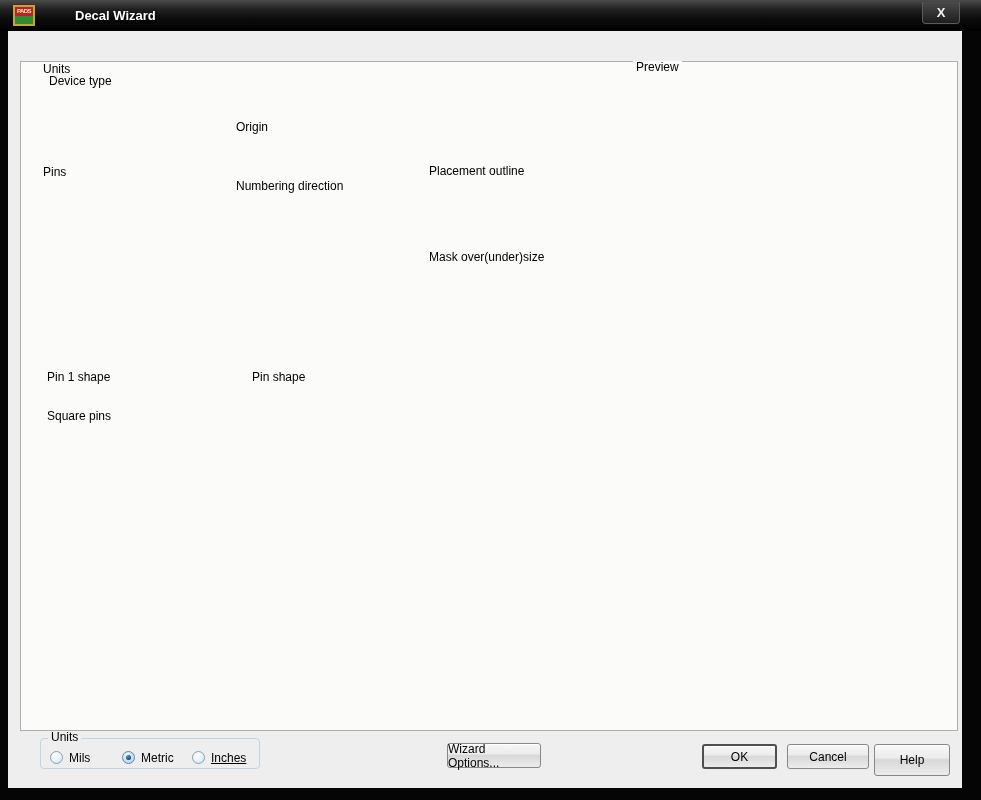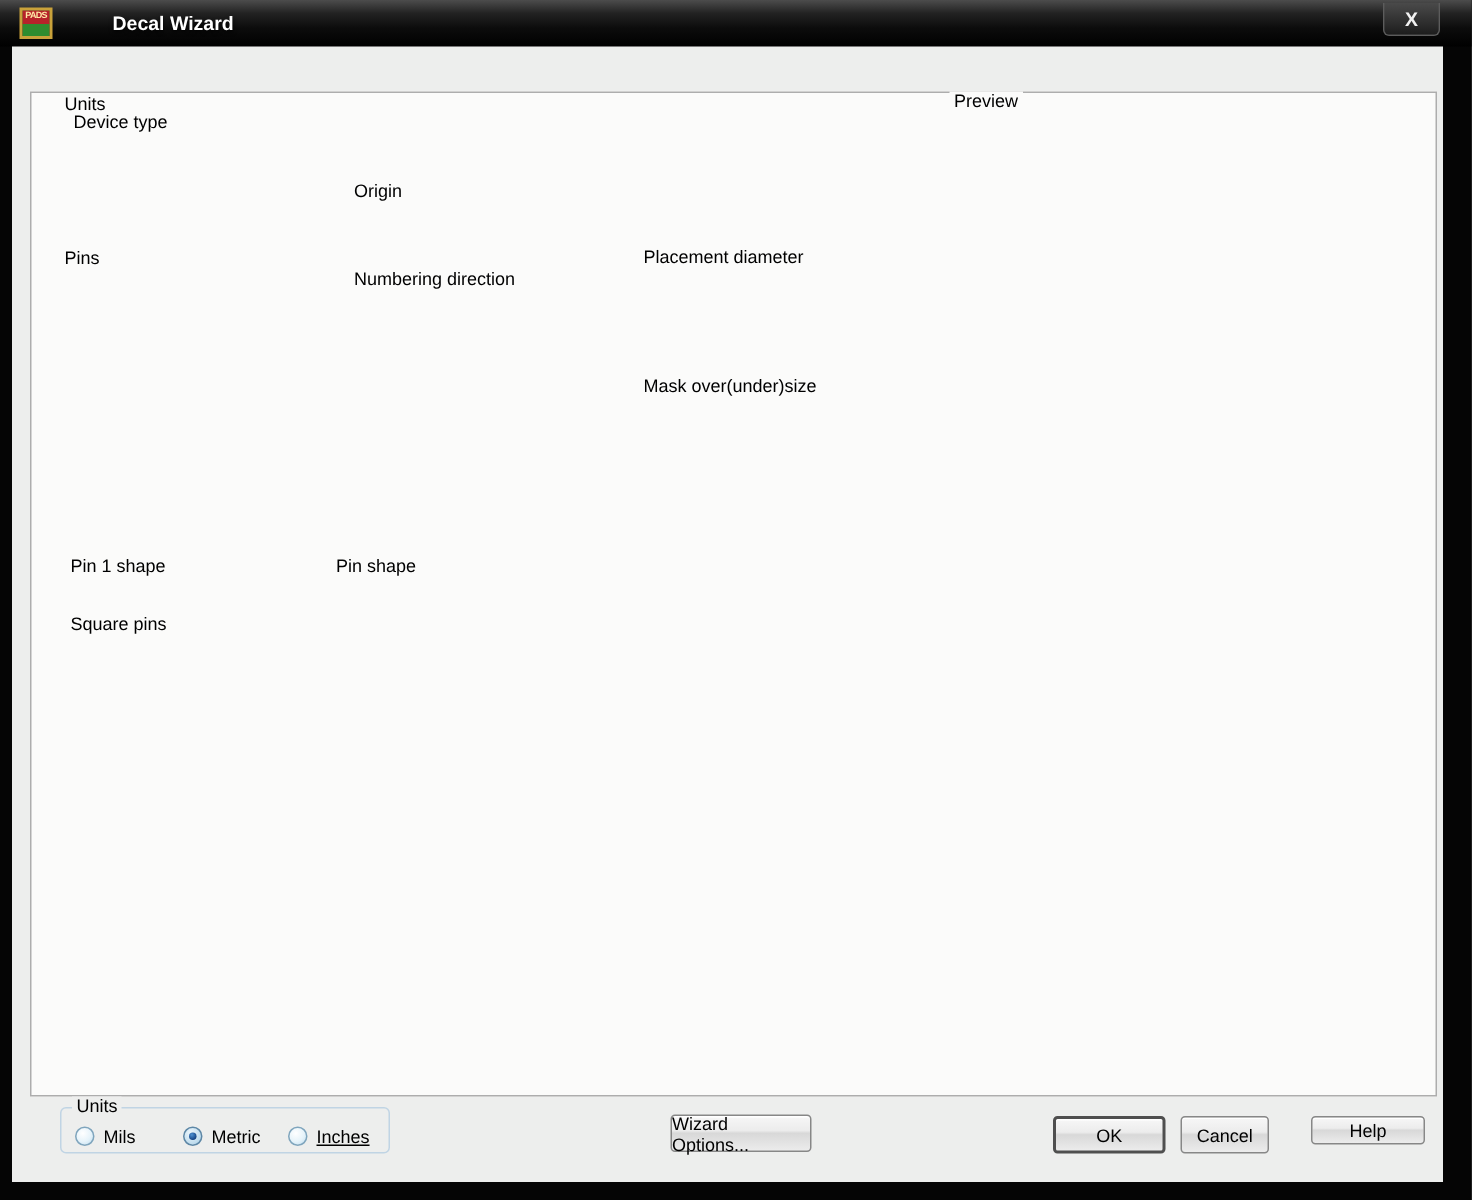--- a/index.html
+++ b/index.html
@@ -175,21 +175,21 @@
   <div class="opt abs" style="left:46px;top:393px;">
     <span class="radio"></span>
     <span class="lbl">Square</span>
   </div>
   <div class="opt abs" style="left:133px;top:393px;">
     <span class="radio checked"></span>
     <span class="lbl">Circle</span>
   </div>
 
   <div class="grp abs" style="left:225px;top:378px;width:173px;height:34px;"></div>
-  <div class="grp-label abs" style="left:221px;top:371px;text-align:right;">Pin shape</div>
+  <div class="grp-label abs" style="left:249px;top:371px;text-align:right;">Pin shape</div>
   <div class="opt abs" style="left:237px;top:393px;">
     <span class="radio"></span>
     <span class="lbl">Square</span>
   </div>
   <div class="opt abs" style="left:325px;top:393px;">
     <span class="radio checked"></span>
     <span class="lbl">Circle</span>
   </div>
 
   <div class="grp abs" style="left:36px;top:417px;width:362px;height:40px;"></div>
@@ -202,21 +202,21 @@
   <div class="lbl abs" style="left:245px;top:435px;">Radius:</div>
   <input class="tb disabled abs" style="left: 315px; top: 431px; width: 56px;" readonly="" value="0">
   <div class="spin disabled abs" style="left:377px;top:431px;">
       <span>▲</span>
       <span>▼</span>
     </div>
 
   <div class="btn abs" style="left:480px;top:78px;width:85px;height:22px;">Default</div>
 
   <div class="grp abs" style="left:418px;top:172px;width:195px;height:78px;"></div>
-  <div class="grp-label abs" style="left:426px;top:165px;">Placement diameter</div>
+  <div class="grp-label abs" style="left:426px;top:165px;">Placement outline</div>
   <div class="lbl abs" style="left:442px;top:196px;">Diameter:</div>
   <input class="tb abs" style="left: 503px; top: 192px; width: 60px;" readonly="" value="10.16">
   <div class="spin abs" style="left:567px;top:192px;">
       <span>▲</span>
       <span>▼</span>
     </div>
 
   <div class="grp abs" style="left:418px;top:258px;width:195px;height:80px;"></div>
   <div class="grp-label abs" style="left:426px;top:251px;">Mask over(under)size</div>
   <div class="lbl abs" style="left:442px;top:281px;">Solder:</div>
@@ -269,16 +269,16 @@
     <span class="radio checked"></span>
     <span class="lbl">Metric</span>
   </div>
   <div class="opt abs" style="left:192px;top:751px;text-decoration:underline;">
     <span class="radio"></span>
     <span class="lbl">Inches</span>
   </div>
 
   <div class="btn abs" style="left:447px;top:743px;width:94px;height:25px;">Wizard Options...</div>
   <div class="btn default abs" style="left:702px;top:744px;width:75px;height:25px;">OK</div>
-  <div class="btn abs" style="left:787px;top:744px;width:59px;height:25px;">Cancel</div>
-  <div class="btn abs" style="left:874px;top:744px;width:76px;height:19px;">Help</div>
+  <div class="btn abs" style="left:787px;top:744px;width:82px;height:25px;">Cancel</div>
+  <div class="btn abs" style="left:874px;top:744px;width:76px;height:32px;">Help</div>
 
 </div>
 
 </body></html>

